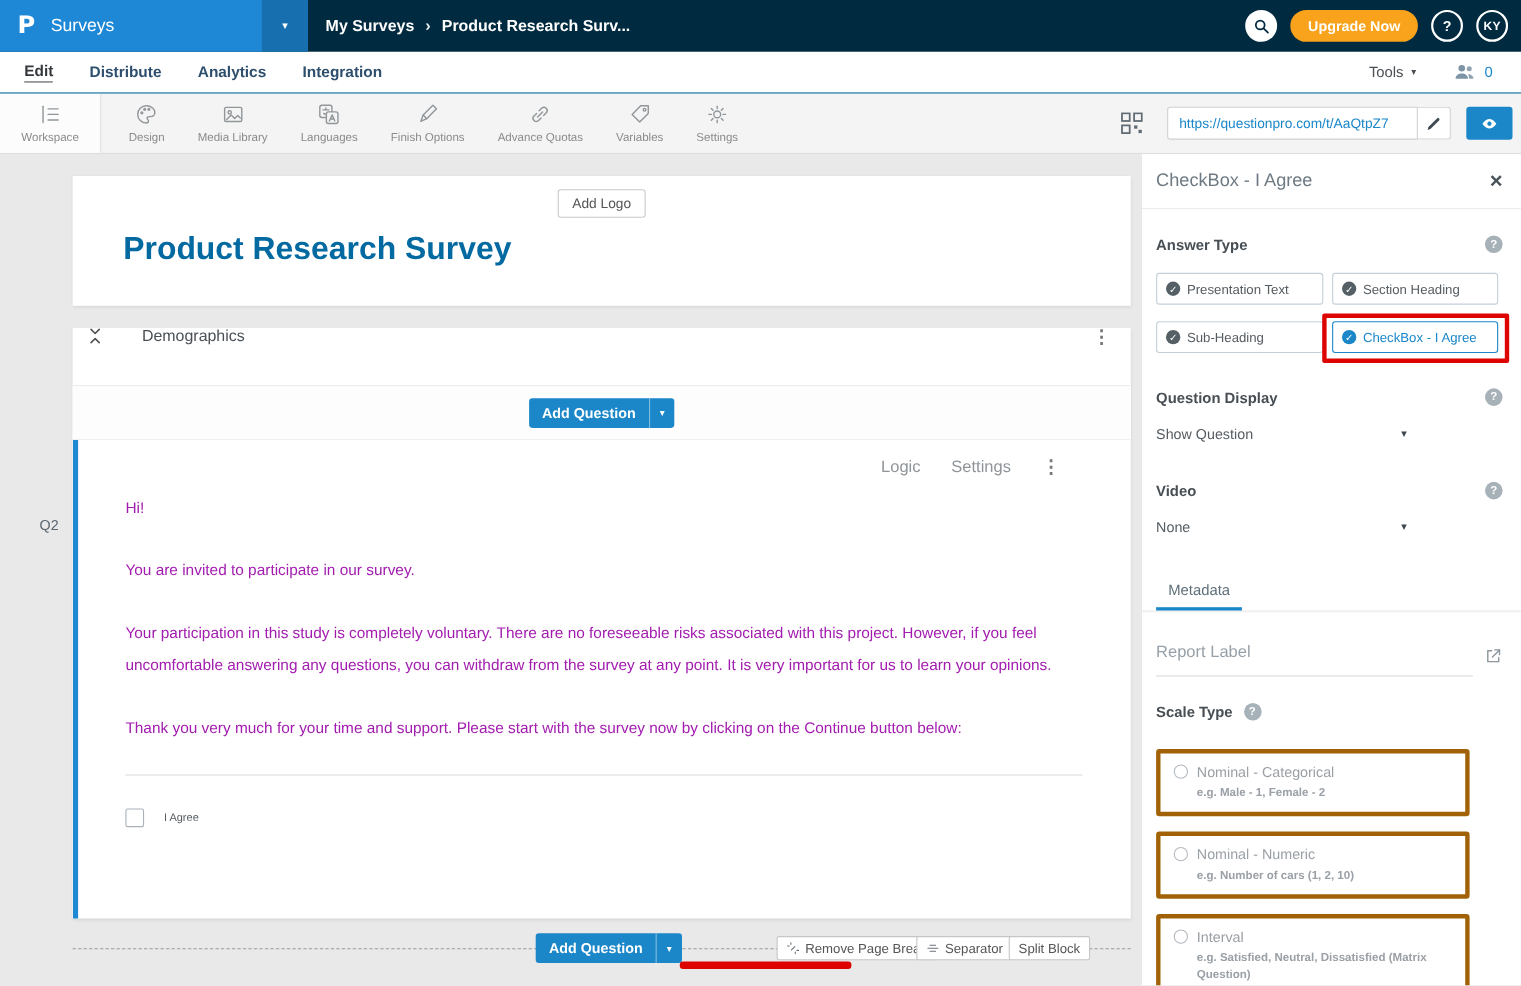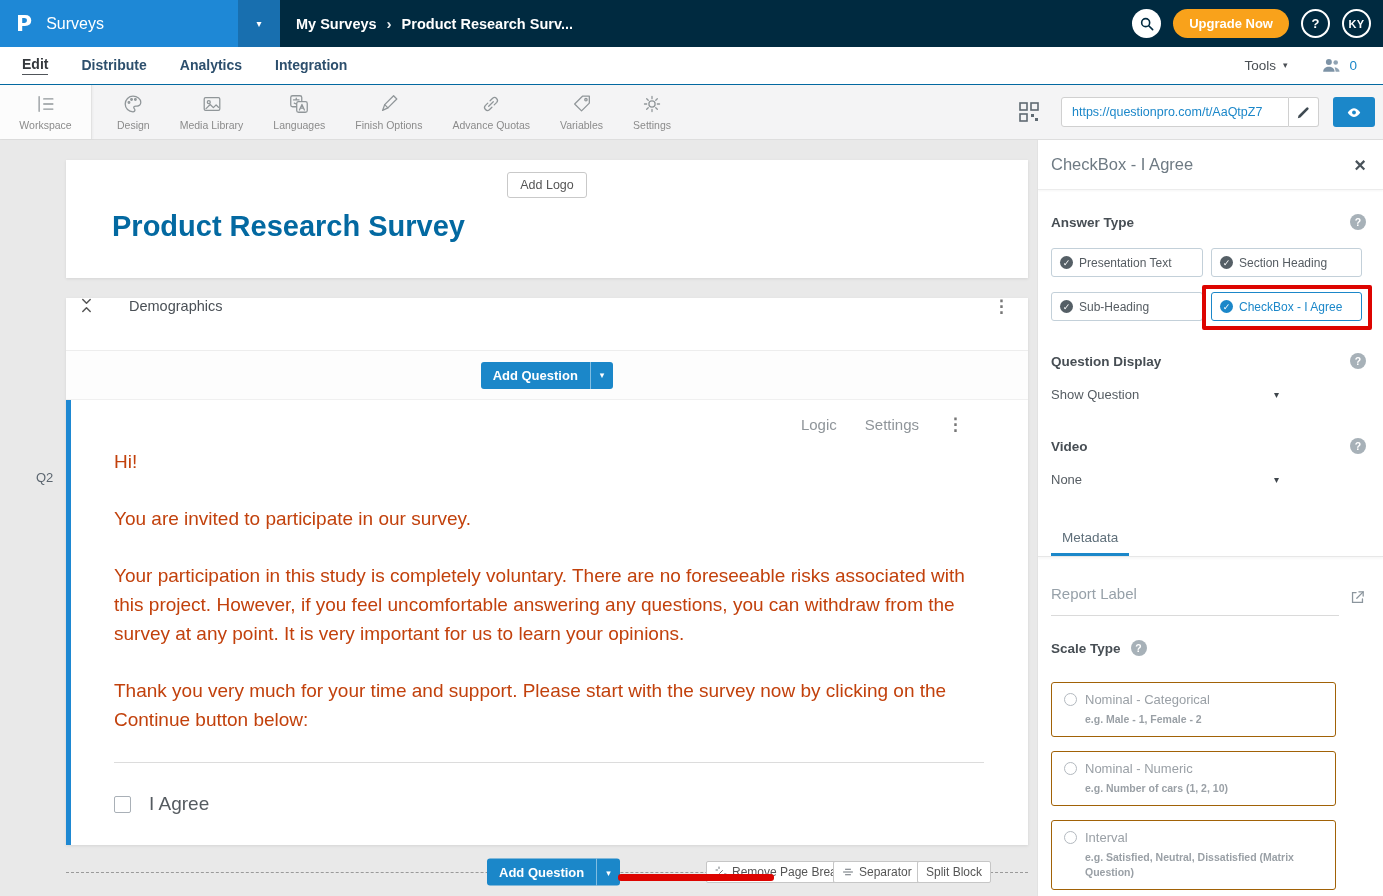--- a/index.html
+++ b/index.html
@@ -61,25 +61,25 @@
   .sec-head { height:52px; display:flex; align-items:flex-start; padding:0 18px 0 14px; }
   .sec-title { margin-left:36px; font-size:14.5px; color:#4a5056; }
   .kebab { margin-left:auto; color:#777; font-size:17px; font-weight:bold; cursor:pointer; line-height:1; }
   .aq-strip { height:50px; display:flex; align-items:center; justify-content:center; border-top:1px solid #ededed; border-bottom:1px solid #f0f0f0; background:#fdfdfd; }
   .aq-btn { display:inline-flex; align-items:stretch; height:27px; background:#1b87c9; border-radius:3px; overflow:hidden; cursor:pointer; }
   .aq-label { display:flex; align-items:center; padding:0 12px; color:#fff; font-size:13px; font-weight:bold; }
   .aq-caret { display:flex; align-items:center; padding:0 9px; border-left:1px solid rgba(255,255,255,.45); color:#fff; font-size:9px; }
   .q-block { position:relative; min-height:435px; padding:16px 44px 30px 48px; box-shadow:inset 5px 0 0 #1e88d2; }
   .q-actions { display:flex; justify-content:flex-end; align-items:center; gap:28px; padding-right:20px; margin-bottom:14px; }
   .q-action { color:#8f959a; font-size:15px; cursor:pointer; }
-  .q-text p { font-size:19px; line-height:29px; color:#c2410c; margin-bottom:28px; max-width:872px; }
+  .q-text p { font-size:14px; line-height:29px; color:#a21caf; margin-bottom:28px; max-width:872px; }
   .q-rule { border:none; border-top:1px solid #dcdcdc; margin:26px 0 30px; max-width:872px; }
   .agree-row { display:flex; align-items:center; gap:18px; }
   .checkbox { width:17px; height:17px; border:1px solid #a9b0b7; border-radius:2px; background:#fff; cursor:pointer; }
-  .agree-label { font-size:19px; color:#555b60; }
+  .agree-label { font-size:10px; color:#555b60; }
   .bottom-row { position:relative; width:962px; margin:12px 0 0 66px; height:30px; }
   .bottom-row::before { content:""; position:absolute; left:0; right:0; top:50%; border-top:1px dashed #9a9a9a; }
   .b-abs { position:absolute; top:50%; transform:translateY(-50%); }
   .pb-btn { display:inline-flex; align-items:center; gap:5px; background:#fff; border:1px solid #c6c6c6; border-radius:2px; font-size:12px; color:#555; padding:3px 8px; cursor:pointer; white-space:nowrap; font-family:inherit; }
   .annot-line { position:absolute; left:618px; top:734px; width:156px; height:7px; background:#dd0400; border-radius:3px; z-index:5; }
 
   
   .right-panel { position:absolute; top:140px; left:1037px; right:0; bottom:0; background:#fff; border-left:1px solid #e2e2e2; padding:0 17px 0 13px; overflow:hidden; }
   .panel-head { height:50px; display:flex; align-items:center; justify-content:space-between; margin:0 -17px 0 -13px; padding:0 17px 0 13px; border-bottom:1px solid #ececec; box-shadow:0 1px 2px rgba(0,0,0,.04); }
   .panel-title { font-size:16.5px; color:#6e7a83; }
@@ -94,21 +94,21 @@
   .at-opt.selected .ccircle { background:#1b87c9; }
   .annot-rect { position:absolute; left:164px; top:145px; width:170px; height:45px; border:4px solid #dd0400; border-radius:2px; z-index:6; pointer-events:none; }
   .mt-32{margin-top:32px;} .mt-36{margin-top:36px;} .mt-24{margin-top:24px;}
   .mini-select { margin-top:18px; width:228px; display:flex; justify-content:space-between; align-items:center; font-size:13px; color:#555c62; cursor:pointer; }
   .mini-select .caret { color:#3f464c; }
   .panel-tabs { margin:28px -17px 0 -13px; padding:13px 17px 0 13px; border-bottom:1px solid #e7e7e7; box-shadow:0 2px 2px rgba(0,0,0,.03); }
   .ptab { display:inline-block; padding:0 11px 8px; font-size:13.5px; color:#5f6f7a; border-bottom:3px solid #1b87c9; cursor:pointer; }
   .report-row { margin-top:28px; display:flex; align-items:flex-end; gap:10px; }
   .report-field { flex:1; font-size:15px; color:#97a1a9; padding-bottom:13px; border-bottom:1px solid #dadada; cursor:text; }
   .scale-row { margin-top:24px; display:flex; align-items:center; gap:10px; }
-  .radio-card { margin-top:14px; width:285px; border:1px solid #a16207; border-radius:3px; padding:9px 12px; cursor:default; }
+  .radio-card { margin-top:14px; width:285px; border:4px solid #a16207; border-radius:3px; padding:9px 12px; cursor:default; }
   .radio-card.first { margin-top:26px; }
   .rc-top { display:flex; align-items:center; gap:8px; }
   .radio { width:13px; height:13px; border:1.5px solid #b3b9bf; border-radius:50%; background:#fff; flex:0 0 auto; }
   .rc-label { font-size:13px; color:#9aa0a6; }
   .rc-ex { margin:5px 0 0 21px; font-size:10.5px; font-weight:bold; color:#9aa0a6; line-height:15px; }
 </style>
 </head>
 <body>
 
 <header class="topbar">

